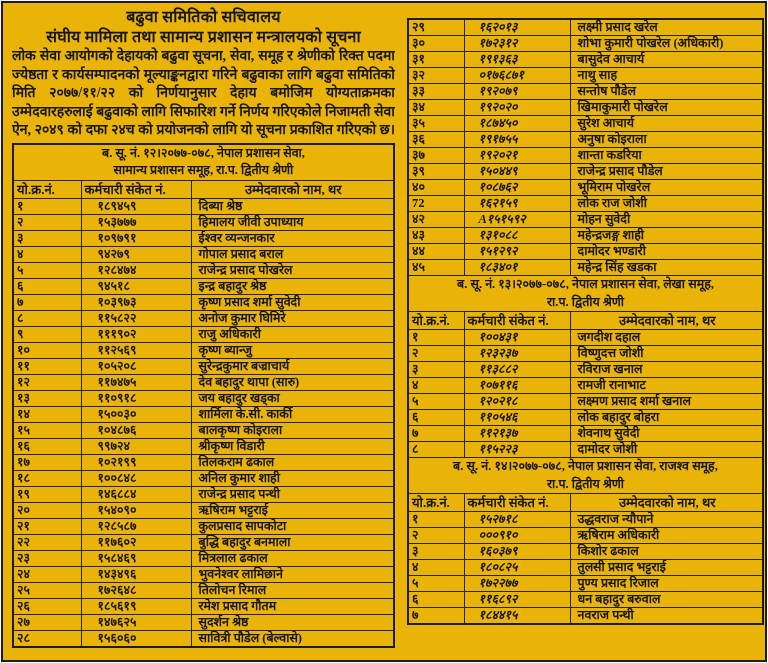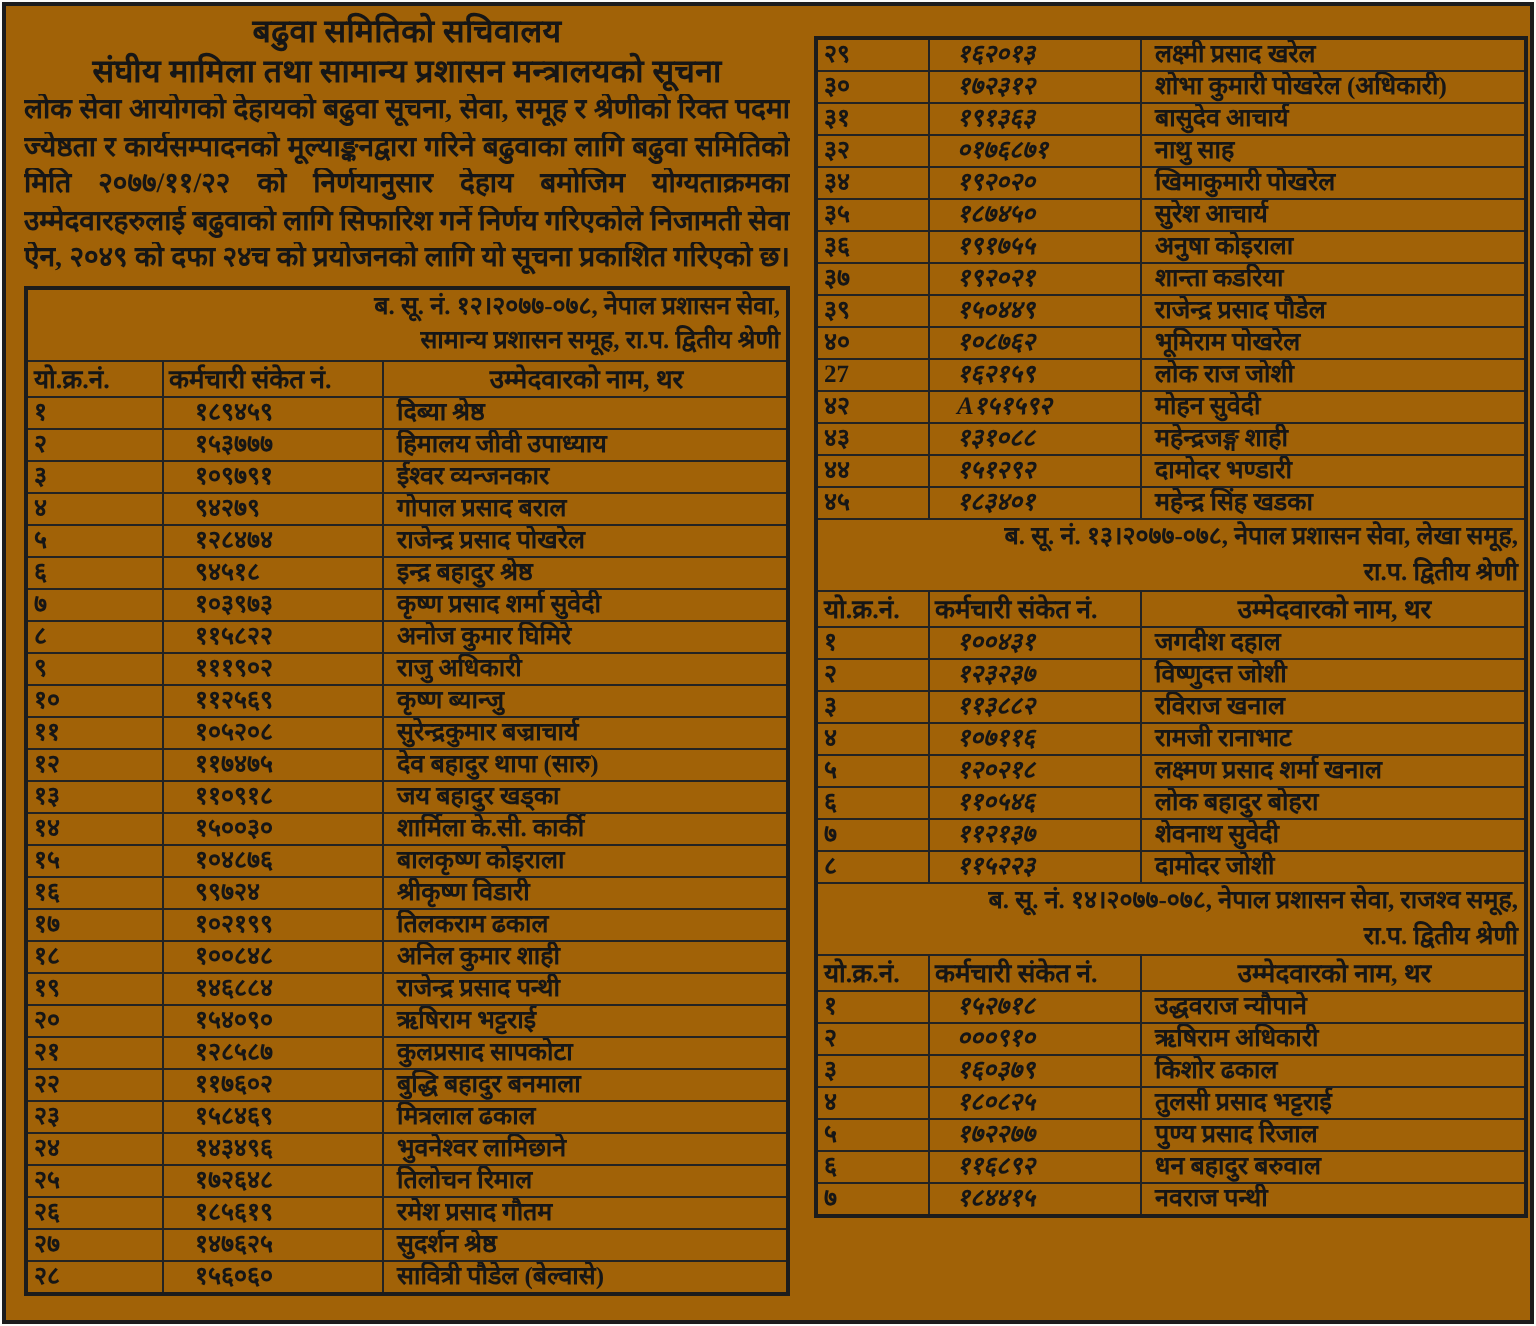--- a/index.html
+++ b/index.html
@@ -5,38 +5,38 @@
   html,body{margin:0;padding:0;}
   body{
     width:768px;height:663px;position:relative;overflow:hidden;
     background:#fbfbf8;
     font-family:"Liberation Serif","DejaVu Sans",sans-serif;
     color:#161616;
     -webkit-font-smoothing:antialiased;
   }
   .frame{
     position:absolute;left:1px;top:1px;width:762px;height:657px;
-    border:2px solid #1c1c1c;background:#a16207;
+    border:2px solid #1c1c1c;background:#eab308;
   }
   .left-col{position:absolute;left:9px;top:4px;width:383px;}
   .right-col{position:absolute;left:404px;top:12px;width:357px;}
   .title{
     text-align:center;font-weight:700;font-size:16px;line-height:20px;
     letter-spacing:0.2px;
   }
   .intro{margin-top:0;font-weight:600;font-size:14px;}
   .intro .ln{
     text-align:justify;text-align-last:justify;line-height:18.6px;white-space:nowrap;
     overflow:hidden;
   }
   table{border-collapse:collapse;table-layout:fixed;width:100%;}
   td,th{border:1px solid #232323;overflow:hidden;white-space:nowrap;}
   .t{margin-top:3px;border:2px solid #1c1c1c;}
   .t td,.t th{font-size:12.5px;line-height:15px;height:15px;padding:0 3px;font-weight:600;}
-  .caption-cell{text-align:right;font-weight:700;font-size:13.5px;}
+  .caption-cell{text-align:center;font-weight:700;font-size:13.5px;}
   .caption-cell .cap{line-height:17.5px;height:17.5px;}
   .hdr th{font-weight:700;font-size:13px;height:17px;text-align:left;}
   .hdr th.h-name{text-align:center;padding-left:5px;}
   .t td.c0{text-align:left;}
   .t td.c1{padding-left:16px;}
   .t td.c2{padding-left:7px;}
   .rt td.c1{padding-left:14px;font-style:italic;}
 </style>
 </head>
 <body>
@@ -241,20 +241,25 @@
             <td class="c0">३१</td>
             <td class="c1">१९१३६३</td>
             <td class="c2">बासुदेव आचार्य</td>
           </tr>
           <tr>
             <td class="c0">३२</td>
             <td class="c1">०१७६८७१</td>
             <td class="c2">नाथु साह</td>
           </tr>
           <tr>
+            <td class="c0">३३</td>
+            <td class="c1">१९२०७९</td>
+            <td class="c2">सन्तोष पौडेल</td>
+          </tr>
+          <tr>
             <td class="c0">३४</td>
             <td class="c1">१९२०२०</td>
             <td class="c2">खिमाकुमारी पोखरेल</td>
           </tr>
           <tr>
             <td class="c0">३५</td>
             <td class="c1">१८७४५०</td>
             <td class="c2">सुरेश आचार्य</td>
           </tr>
           <tr>
@@ -271,21 +276,21 @@
             <td class="c0">३९</td>
             <td class="c1">१५०४४९</td>
             <td class="c2">राजेन्द्र प्रसाद पौडेल</td>
           </tr>
           <tr>
             <td class="c0">४०</td>
             <td class="c1">१०८७६२</td>
             <td class="c2">भूमिराम पोखरेल</td>
           </tr>
           <tr>
-            <td class="c0">27</td>
+            <td class="c0">72</td>
             <td class="c1">१६२१५९</td>
             <td class="c2">लोक राज जोशी</td>
           </tr>
           <tr>
             <td class="c0">४२</td>
             <td class="c1">A१५१५९२</td>
             <td class="c2">मोहन सुवेदी</td>
           </tr>
           <tr>
             <td class="c0">४३</td>

